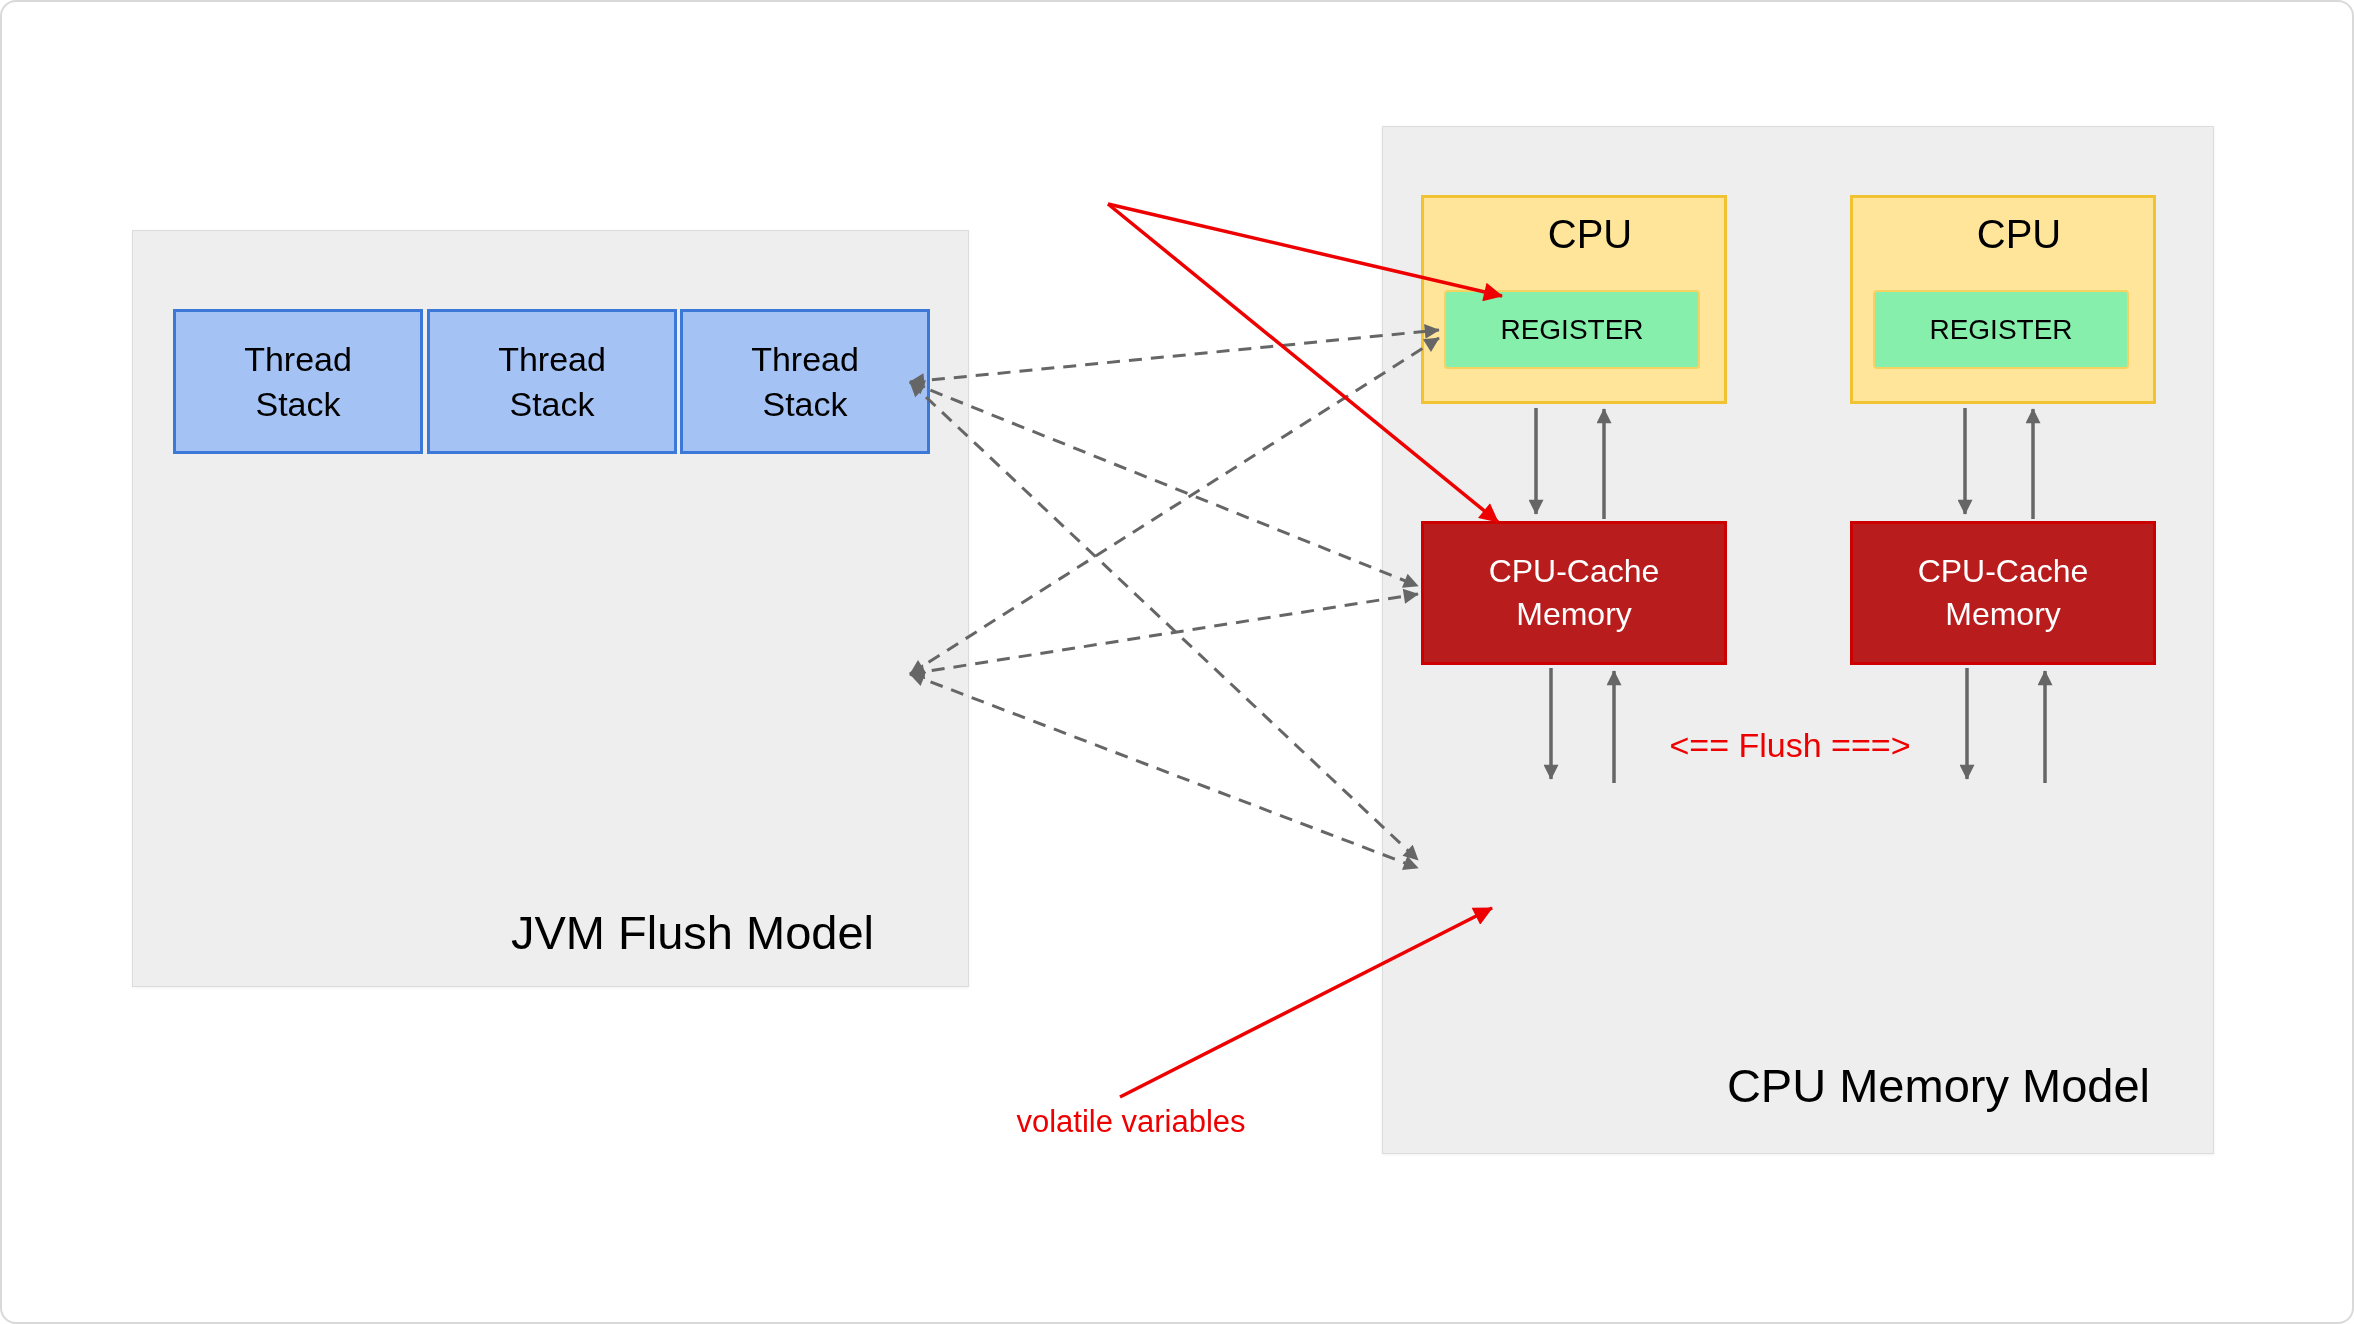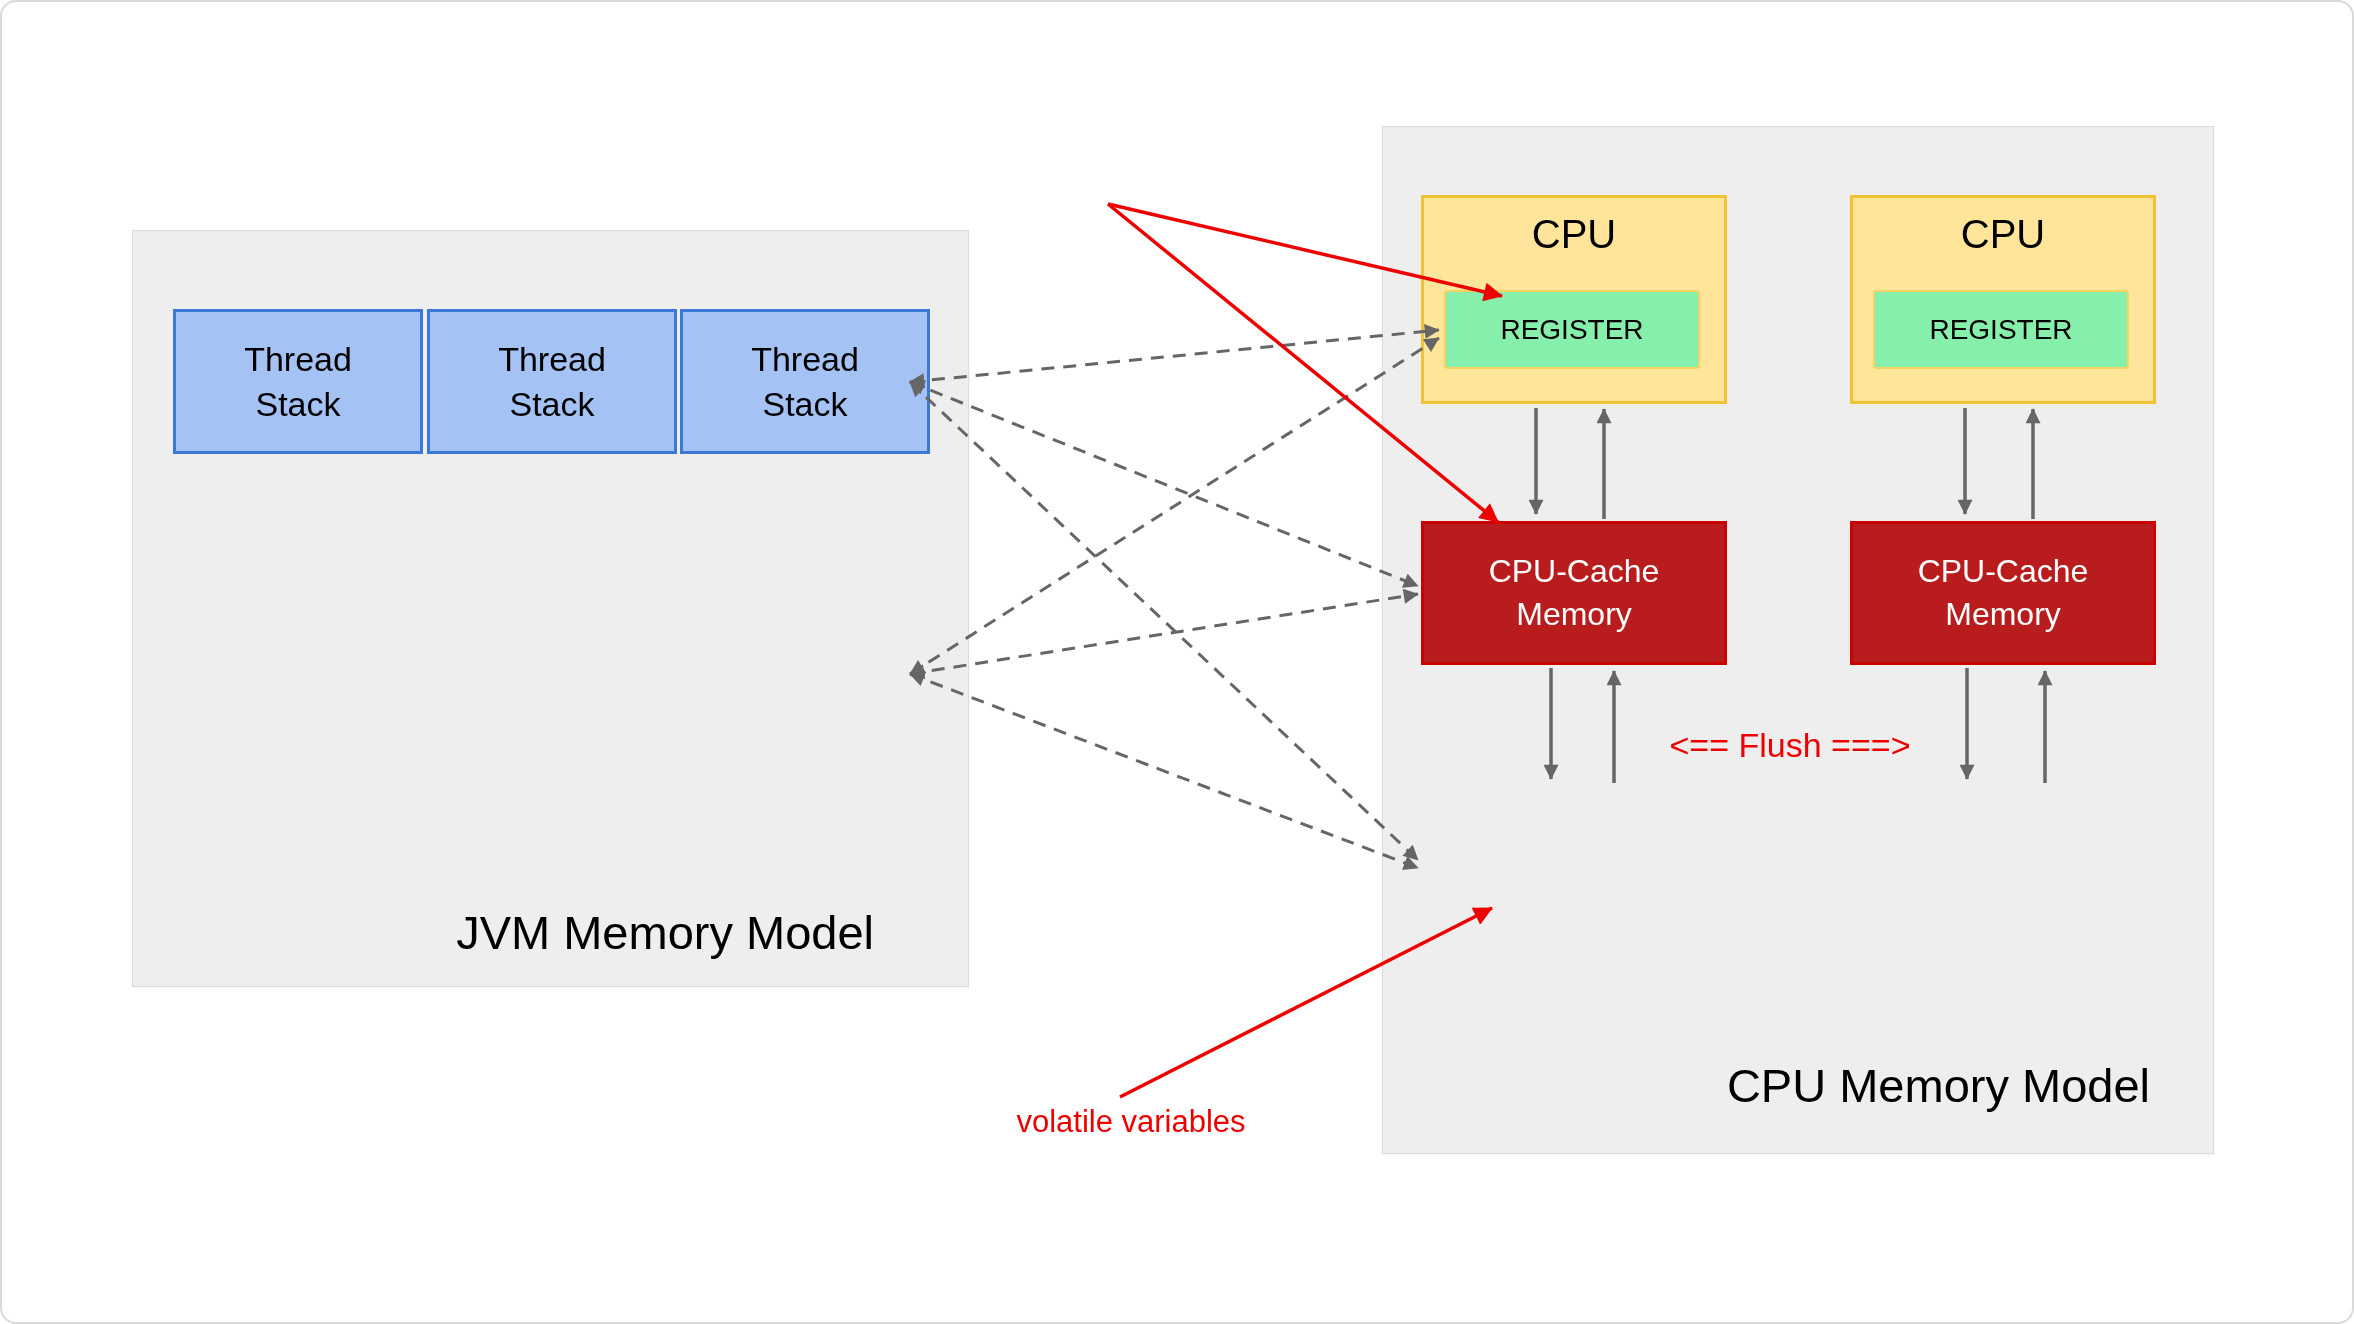--- a/index.html
+++ b/index.html
@@ -45,21 +45,21 @@
   .jvm-title{left:400px;top:903px;width:472px;}
   .cpu-title{left:1700px;top:1056px;width:448px;}
   .cpu{
     top:193px;width:306px;height:209px;
     background:#ffe599;border:3px solid #f1c232;
   }
   .cpu1{left:1419px;} .cpu2{left:1848px;}
   .cpu-label{
     position:absolute;top:206px;width:306px;height:52px;
     display:flex;align-items:center;justify-content:center;
-    font-size:40px;color:#000;
+    font-size:40px;color:#000;margin-left:16px;
   }
   .cpu-label1{left:1419px;} .cpu-label2{left:1848px;}
   .register{
     top:288px;width:256px;height:79px;
     background:#86efac;border:2px solid #f5d262;border-radius:4px;
     font-size:28px;color:#000;
   }
   .r1{left:1442px;} .r2{left:1871px;}
   .cache{
     top:519px;width:306px;height:144px;
@@ -99,21 +99,21 @@
     <div class="inner">Thread Stack</div>
   </div>
   <div class="box thread t2">
     <div class="inner">Thread Stack</div>
   </div>
   <div class="box thread t3">
     <div class="inner">Thread Stack</div>
   </div>
 
 
-  <div class="panel-title jvm-title">JVM Memory Model</div>
+  <div class="panel-title jvm-title">JVM Flush Model</div>
 
   <section class="panel panel-cpu"></section>
 
   <div class="box cpu cpu1"></div>
   <div class="cpu-label cpu-label1">CPU</div>
   <div class="box register r1">
     <span>REGISTER</span>
   </div>
 
   <div class="box cpu cpu2"></div>

